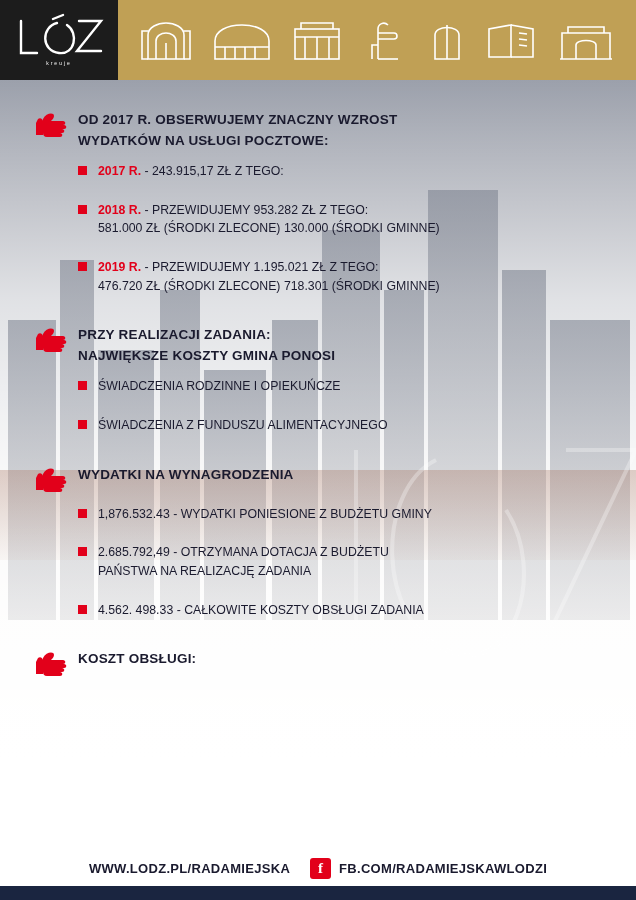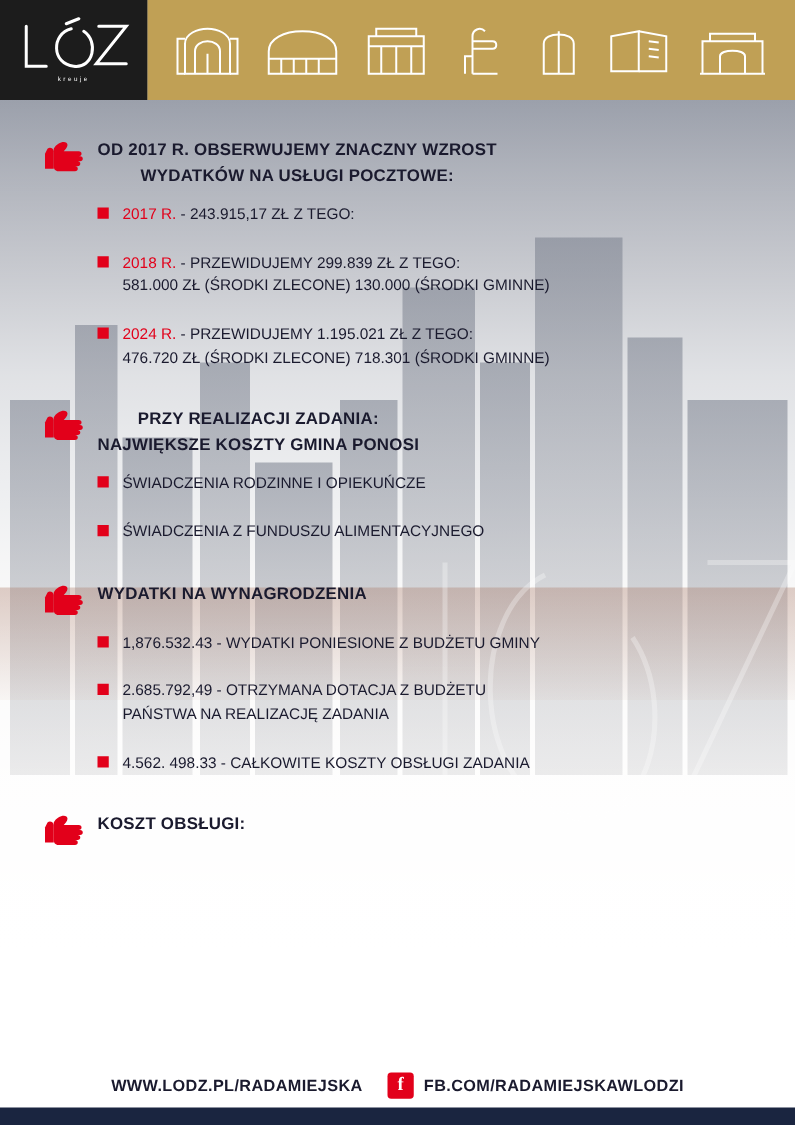--- a/index.html
+++ b/index.html
@@ -69,42 +69,42 @@
     display: flex; align-items: center;
     justify-content: space-around;
     padding: 0 12px;
   }
   .icon-bar svg { display:block; }
   
   .content {
     position: relative; z-index: 6;
     padding: 28px 34px 0 34px;
   }
-  .block { display: flex; margin-bottom: 6px; text-align: center; }
+  .block { display: flex; margin-bottom: 6px; }
   .hand {
     flex: none; width: 44px; padding-top: 2px;
   }
   .hand svg { display:block; }
   .head-text {
     font-size: 13.5px; font-weight: bold; color: #1a1a2e;
     letter-spacing: 0.2px; line-height: 1.55;
     padding-top: 2px;
   }
   .bullets { margin: 10px 0 0 44px; }
   .bullet {
     display: flex; margin-bottom: 14px;
   }
   .sq {
     flex:none; width: 9px; height: 9px; background: #e2001a;
     margin-top: 4px; margin-right: 11px;
   }
   .btext {
     font-size: 12.3px; color: #1a1a2e; line-height: 1.52;
   }
-  .btext .yr { color: #e2001a; font-weight: normal; }
+  .btext .yr { color: #e2001a; font-weight: bold; }
   .btext .ln2 { display:block; }
   .gap-sm { height: 6px; }
   .gap-md { height: 14px; }
   
   .footer {
     position:absolute; left:0; bottom:0; width:636px; height:64px;
     z-index: 7;
     display:flex; align-items:center; justify-content:center; gap: 20px;
     background: rgba(255,255,255,0.0);
   }
@@ -241,29 +241,29 @@
       <div class="bullet">
         <div class="sq"></div>
         <div class="btext">
           <span class="yr">2017 R.</span><span> - 243.915,17 ZŁ Z TEGO:</span>
         </div>
       </div>
       <div class="gap-sm"></div>
       <div class="bullet">
         <div class="sq"></div>
         <div class="btext">
-          <span class="yr">2018 R.</span><span> - PRZEWIDUJEMY 299.839 ZŁ Z TEGO:</span>
+          <span class="yr">2018 R.</span><span> - PRZEWIDUJEMY 953.282 ZŁ Z TEGO:</span>
           <span class="ln2">581.000 ZŁ  (ŚRODKI ZLECONE) 130.000 (ŚRODKI GMINNE)</span>
         </div>
       </div>
       <div class="gap-sm"></div>
       <div class="bullet">
         <div class="sq"></div>
         <div class="btext">
-          <span class="yr">2024 R.</span><span> - PRZEWIDUJEMY 1.195.021 ZŁ Z TEGO:</span>
+          <span class="yr">2019 R.</span><span> - PRZEWIDUJEMY 1.195.021 ZŁ Z TEGO:</span>
           <span class="ln2">476.720 ZŁ (ŚRODKI ZLECONE)  718.301 (ŚRODKI GMINNE)</span>
         </div>
       </div>
     </div>
 
     <div class="gap-md"></div>
 
     <div class="block">
       <div class="hand">
         <svg width="34" height="30" viewBox="0 0 34 30">

